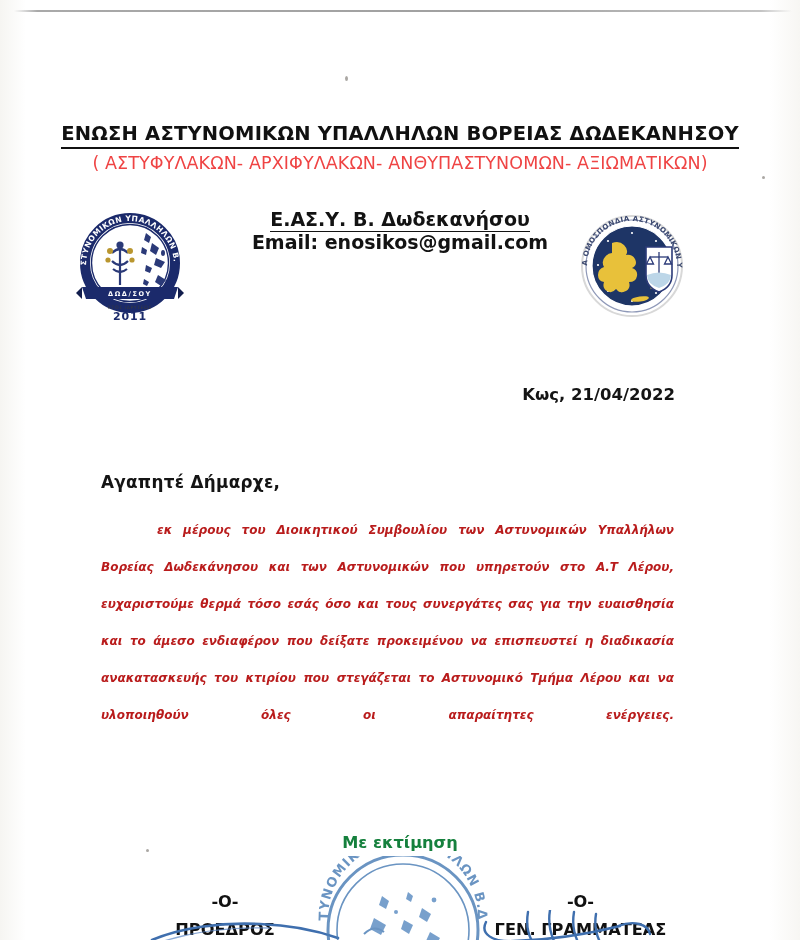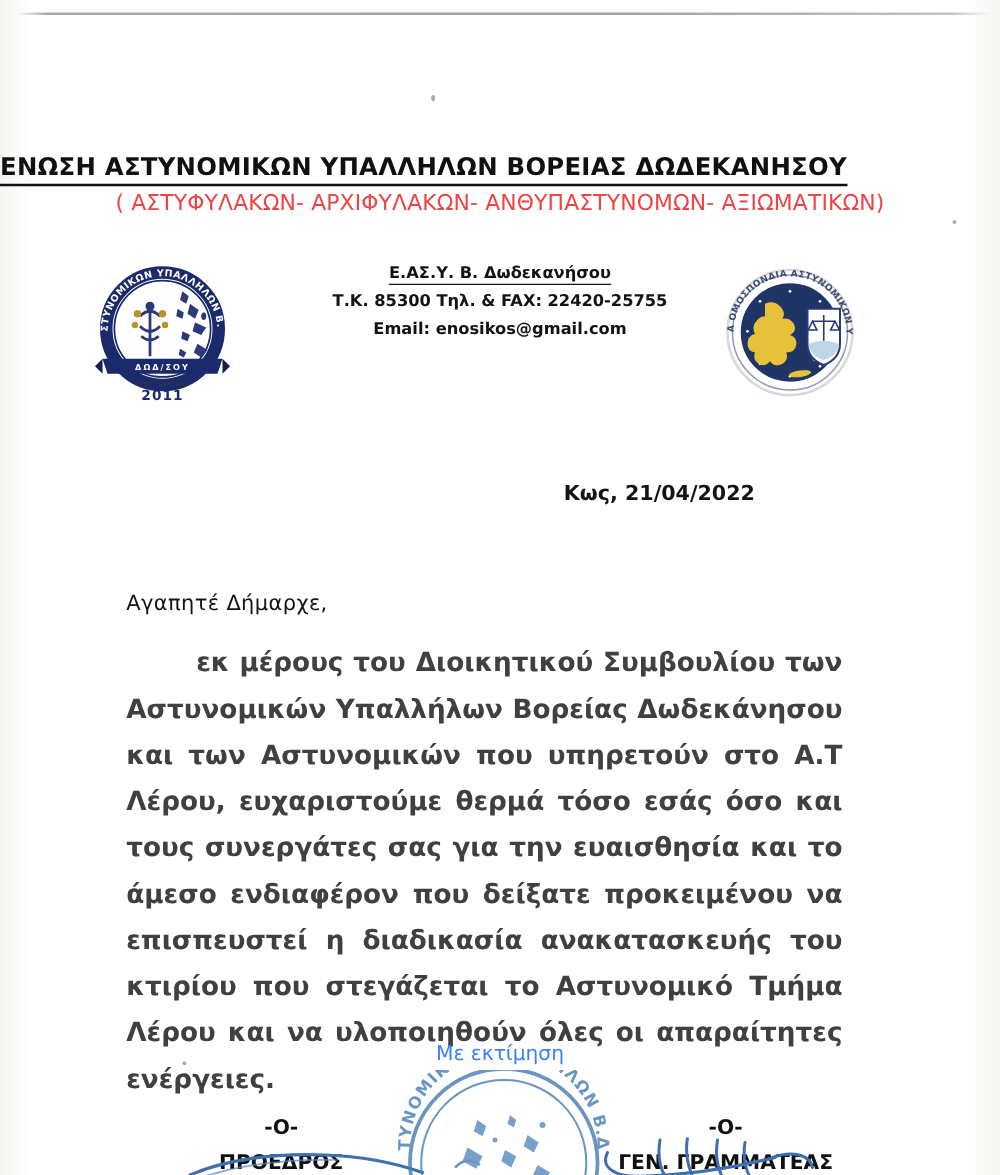--- a/index.html
+++ b/index.html
@@ -43,21 +43,21 @@
     border-radius: 50%;
     opacity: .75;
   }
 
   
   .org-title {
     position: absolute;
     left: 0;
     top: 122px;
     width: 800px;
-    text-align: left;
+    text-align: center;
     font-size: 19.5px;
     font-weight: bold;
     letter-spacing: .2px;
     color: #111;
   }
   .org-title span {
     border-bottom: 2.5px solid #111;
     padding-bottom: 2px;
   }
   .org-subtitle {
@@ -70,21 +70,21 @@
     color: #ef4444;
     letter-spacing: .1px;
   }
 
   .addr-block {
     position: absolute;
     left: 220px;
     top: 208px;
     width: 360px;
     text-align: center;
-    font-size: 13px;
+    font-size: 19px;
     font-weight: bold;
     line-height: 22.5px;
     color: #131313;
   }
   .addr-block .u {
     border-bottom: 1.6px solid #131313;
     padding-bottom: 1px;
   }
 
   
@@ -92,65 +92,66 @@
 
   .seal-left { left: 72px; top: 203px; width: 116px; height: 122px; }
   .seal-right { left: 568px; top: 207px; width: 128px; height: 118px; }
 
   
   .date-line {
     position: absolute;
     left: 380px;
     top: 385px;
     width: 295px;
-    text-align: center;
+    text-align: right;
     font-size: 16.5px;
     font-weight: bold;
     color: #141414;
   }
 
   
   .salutation {
     position: absolute;
     left: 101px;
     top: 472px;
     font-size: 16.8px;
-    font-weight: normal;
+    font-weight: bold;
     color: #141414;
     letter-spacing: .3px;
   }
   .body-text {
     position: absolute;
     left: 101px;
     top: 512px;
     width: 573px;
-    font-size: 21px;
+    font-size: 12px;
     font-weight: bold;
     line-height: 37px;
-    color: #404040;
+    color: #b91c1c;
     text-align: justify;
     text-justify: inter-word;
     text-indent: 56px;
+    font-style: italic;
   }
   .body-text::after {
     content: "";
     display: inline-block;
     width: 100%;
   }
 
   
   .closing {
     position: absolute;
     left: 0;
     top: 833px;
     width: 800px;
     text-align: center;
     font-size: 16.2px;
-    font-weight: normal;
-    color: #3b82f6;
+    font-weight: bold;
+    color: #15803d;
   }
   .sig-col {
     position: absolute;
     text-align: center;
     font-size: 16.2px;
     font-weight: bold;
     color: #111;
     line-height: 28px;
   }
   .sig-left  { left: 140px; top: 888px; width: 170px; }
@@ -183,21 +184,20 @@
 
   <div class="org-title">
     <span>ΕΝΩΣΗ ΑΣΤΥΝΟΜΙΚΩΝ ΥΠΑΛΛΗΛΩΝ ΒΟΡΕΙΑΣ ΔΩΔΕΚΑΝΗΣΟΥ</span>
   </div>
   <div class="org-subtitle">( ΑΣΤΥΦΥΛΑΚΩΝ- ΑΡΧΙΦΥΛΑΚΩΝ- ΑΝΘΥΠΑΣΤΥΝΟΜΩΝ- ΑΞΙΩΜΑΤΙΚΩΝ)</div>
 
   <div class="addr-block">
     <div>
       <span class="u">Ε.ΑΣ.Υ. Β. Δωδεκανήσου</span>
     </div>
-    <div>Τ.Κ. 85300 Τηλ. &amp; FAX: 22420-25755</div>
     <div>Email: enosikos@gmail.com</div>
   </div>
 
   <div class="seal seal-left">
     <svg viewBox="0 0 116 122" width="116" height="122" aria-hidden="true">
       <defs>
         <path id="ringArcL" d="M 14,62 A 44,44 0 0 1 102,62"></path>
       </defs>
 
       <circle cx="58" cy="60" r="45" fill="none" stroke="#1b2a6b" stroke-width="10"></circle>

